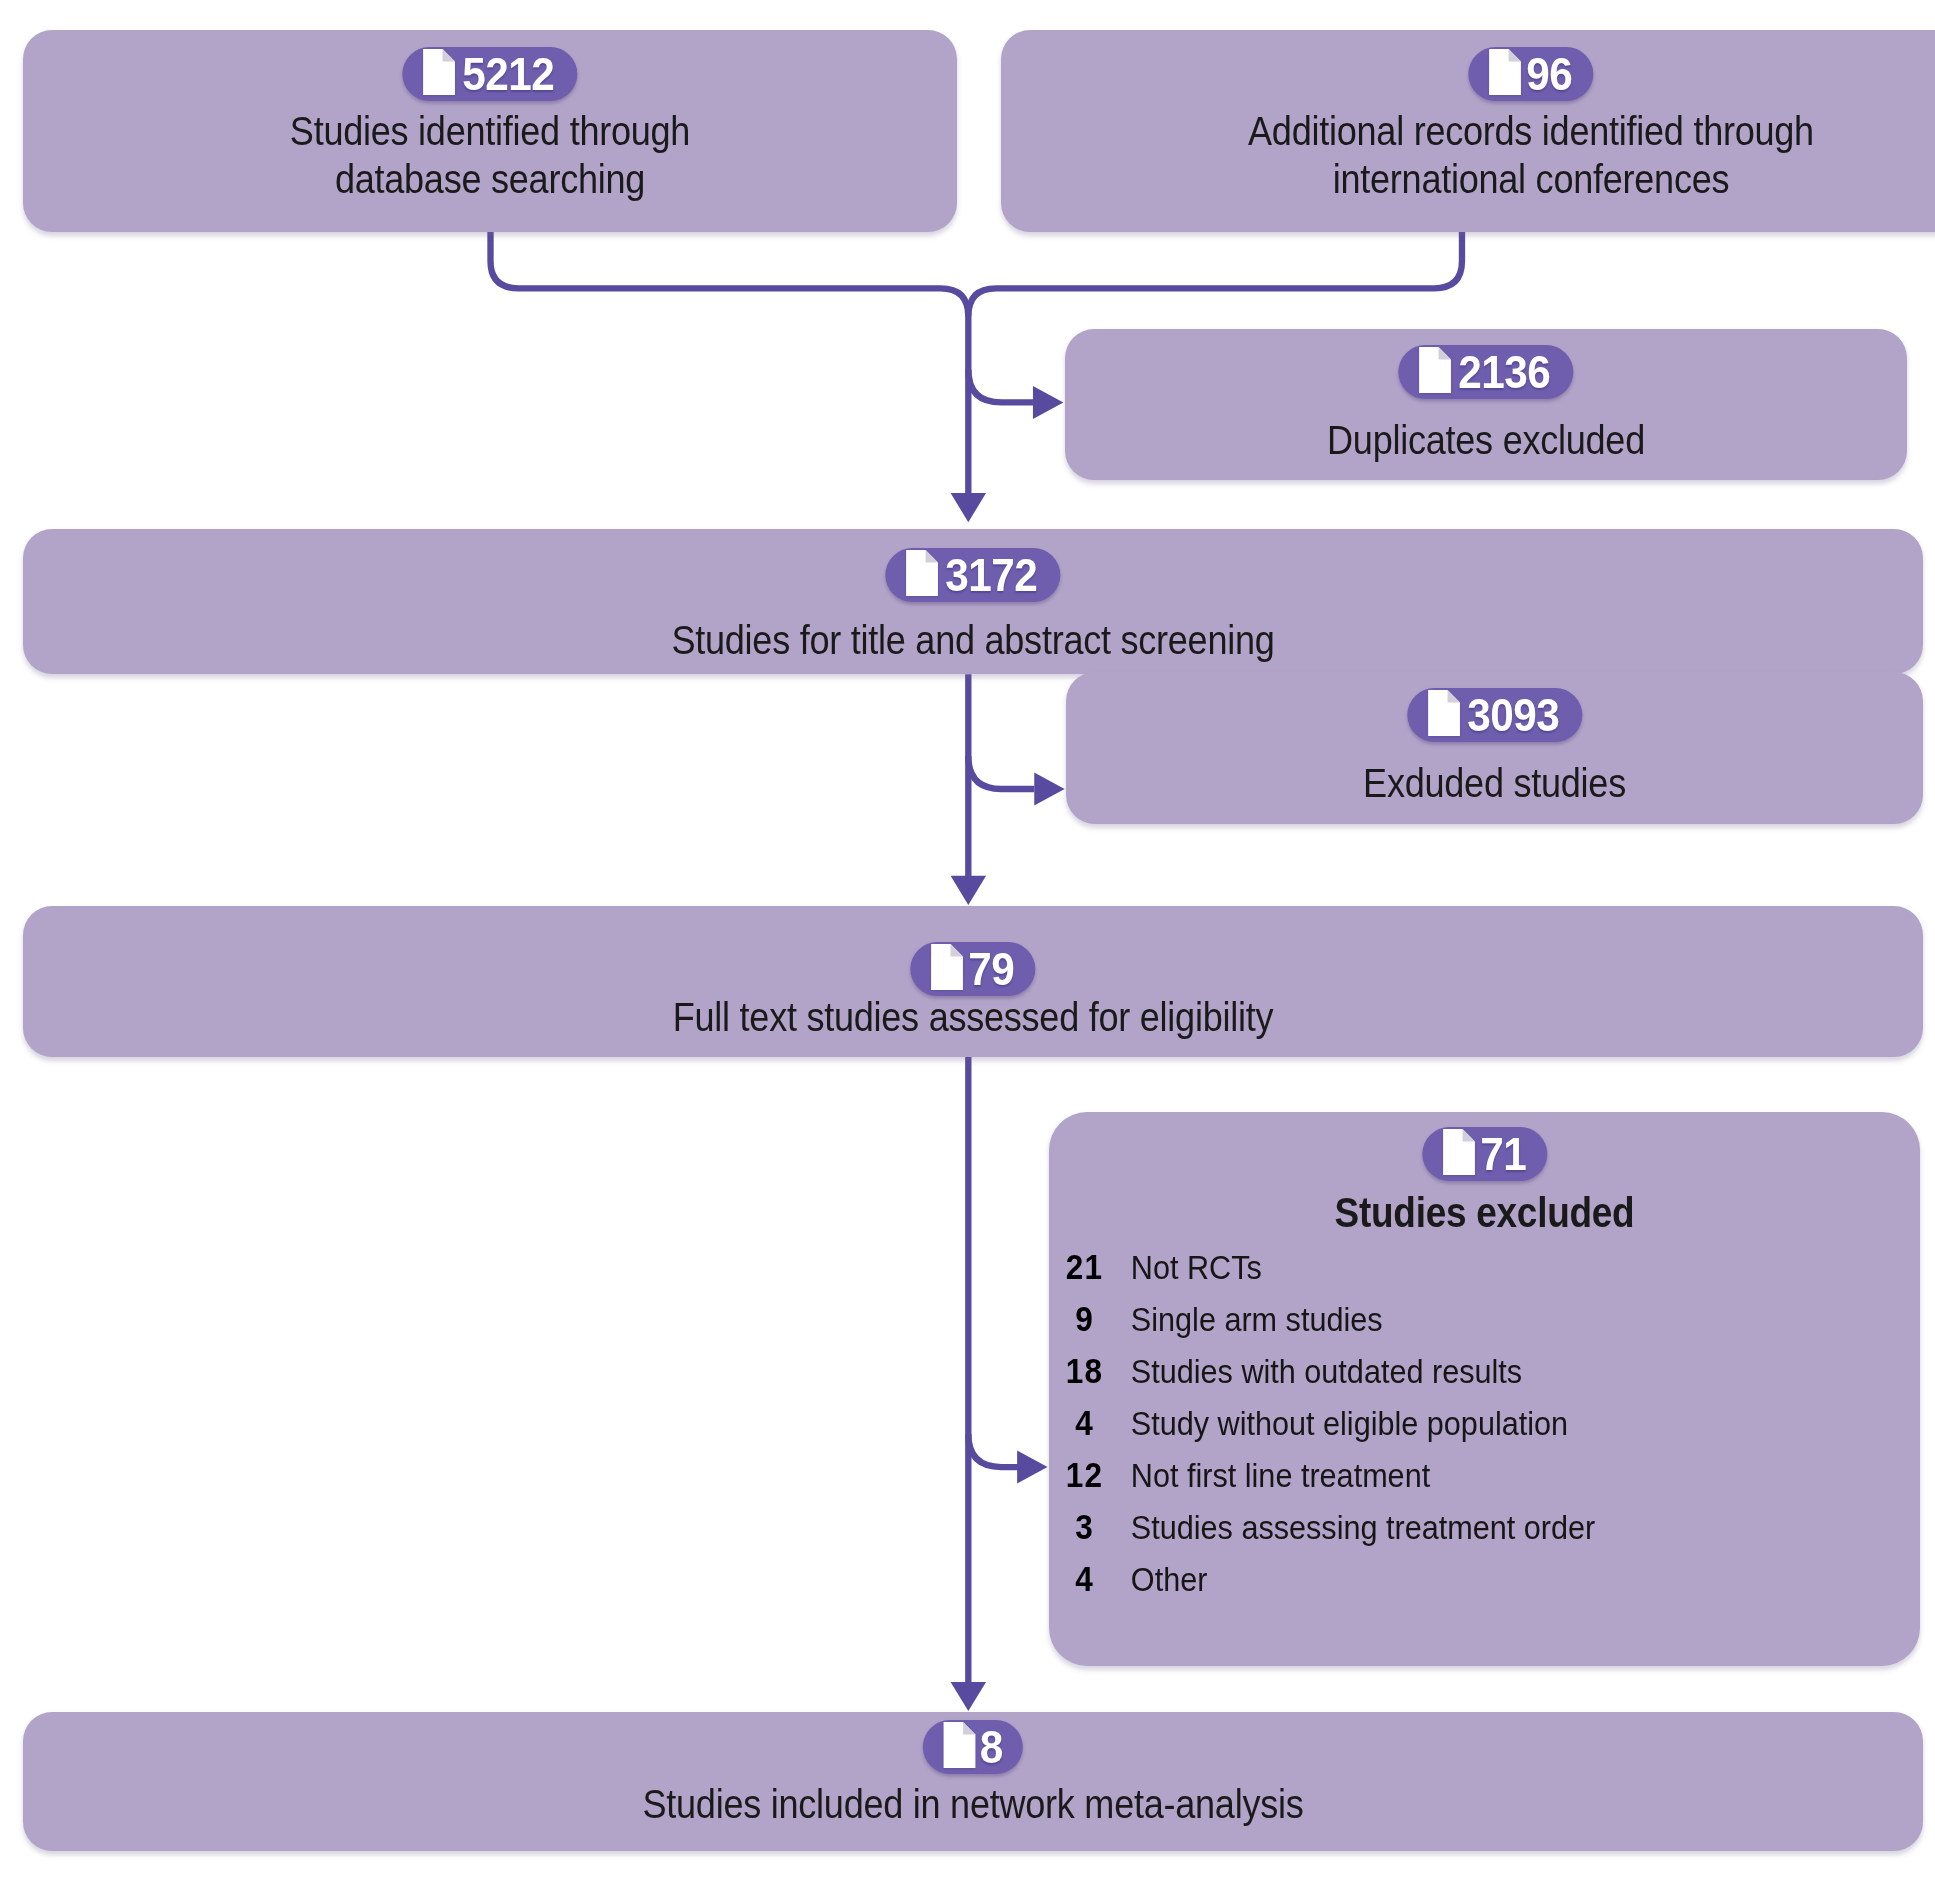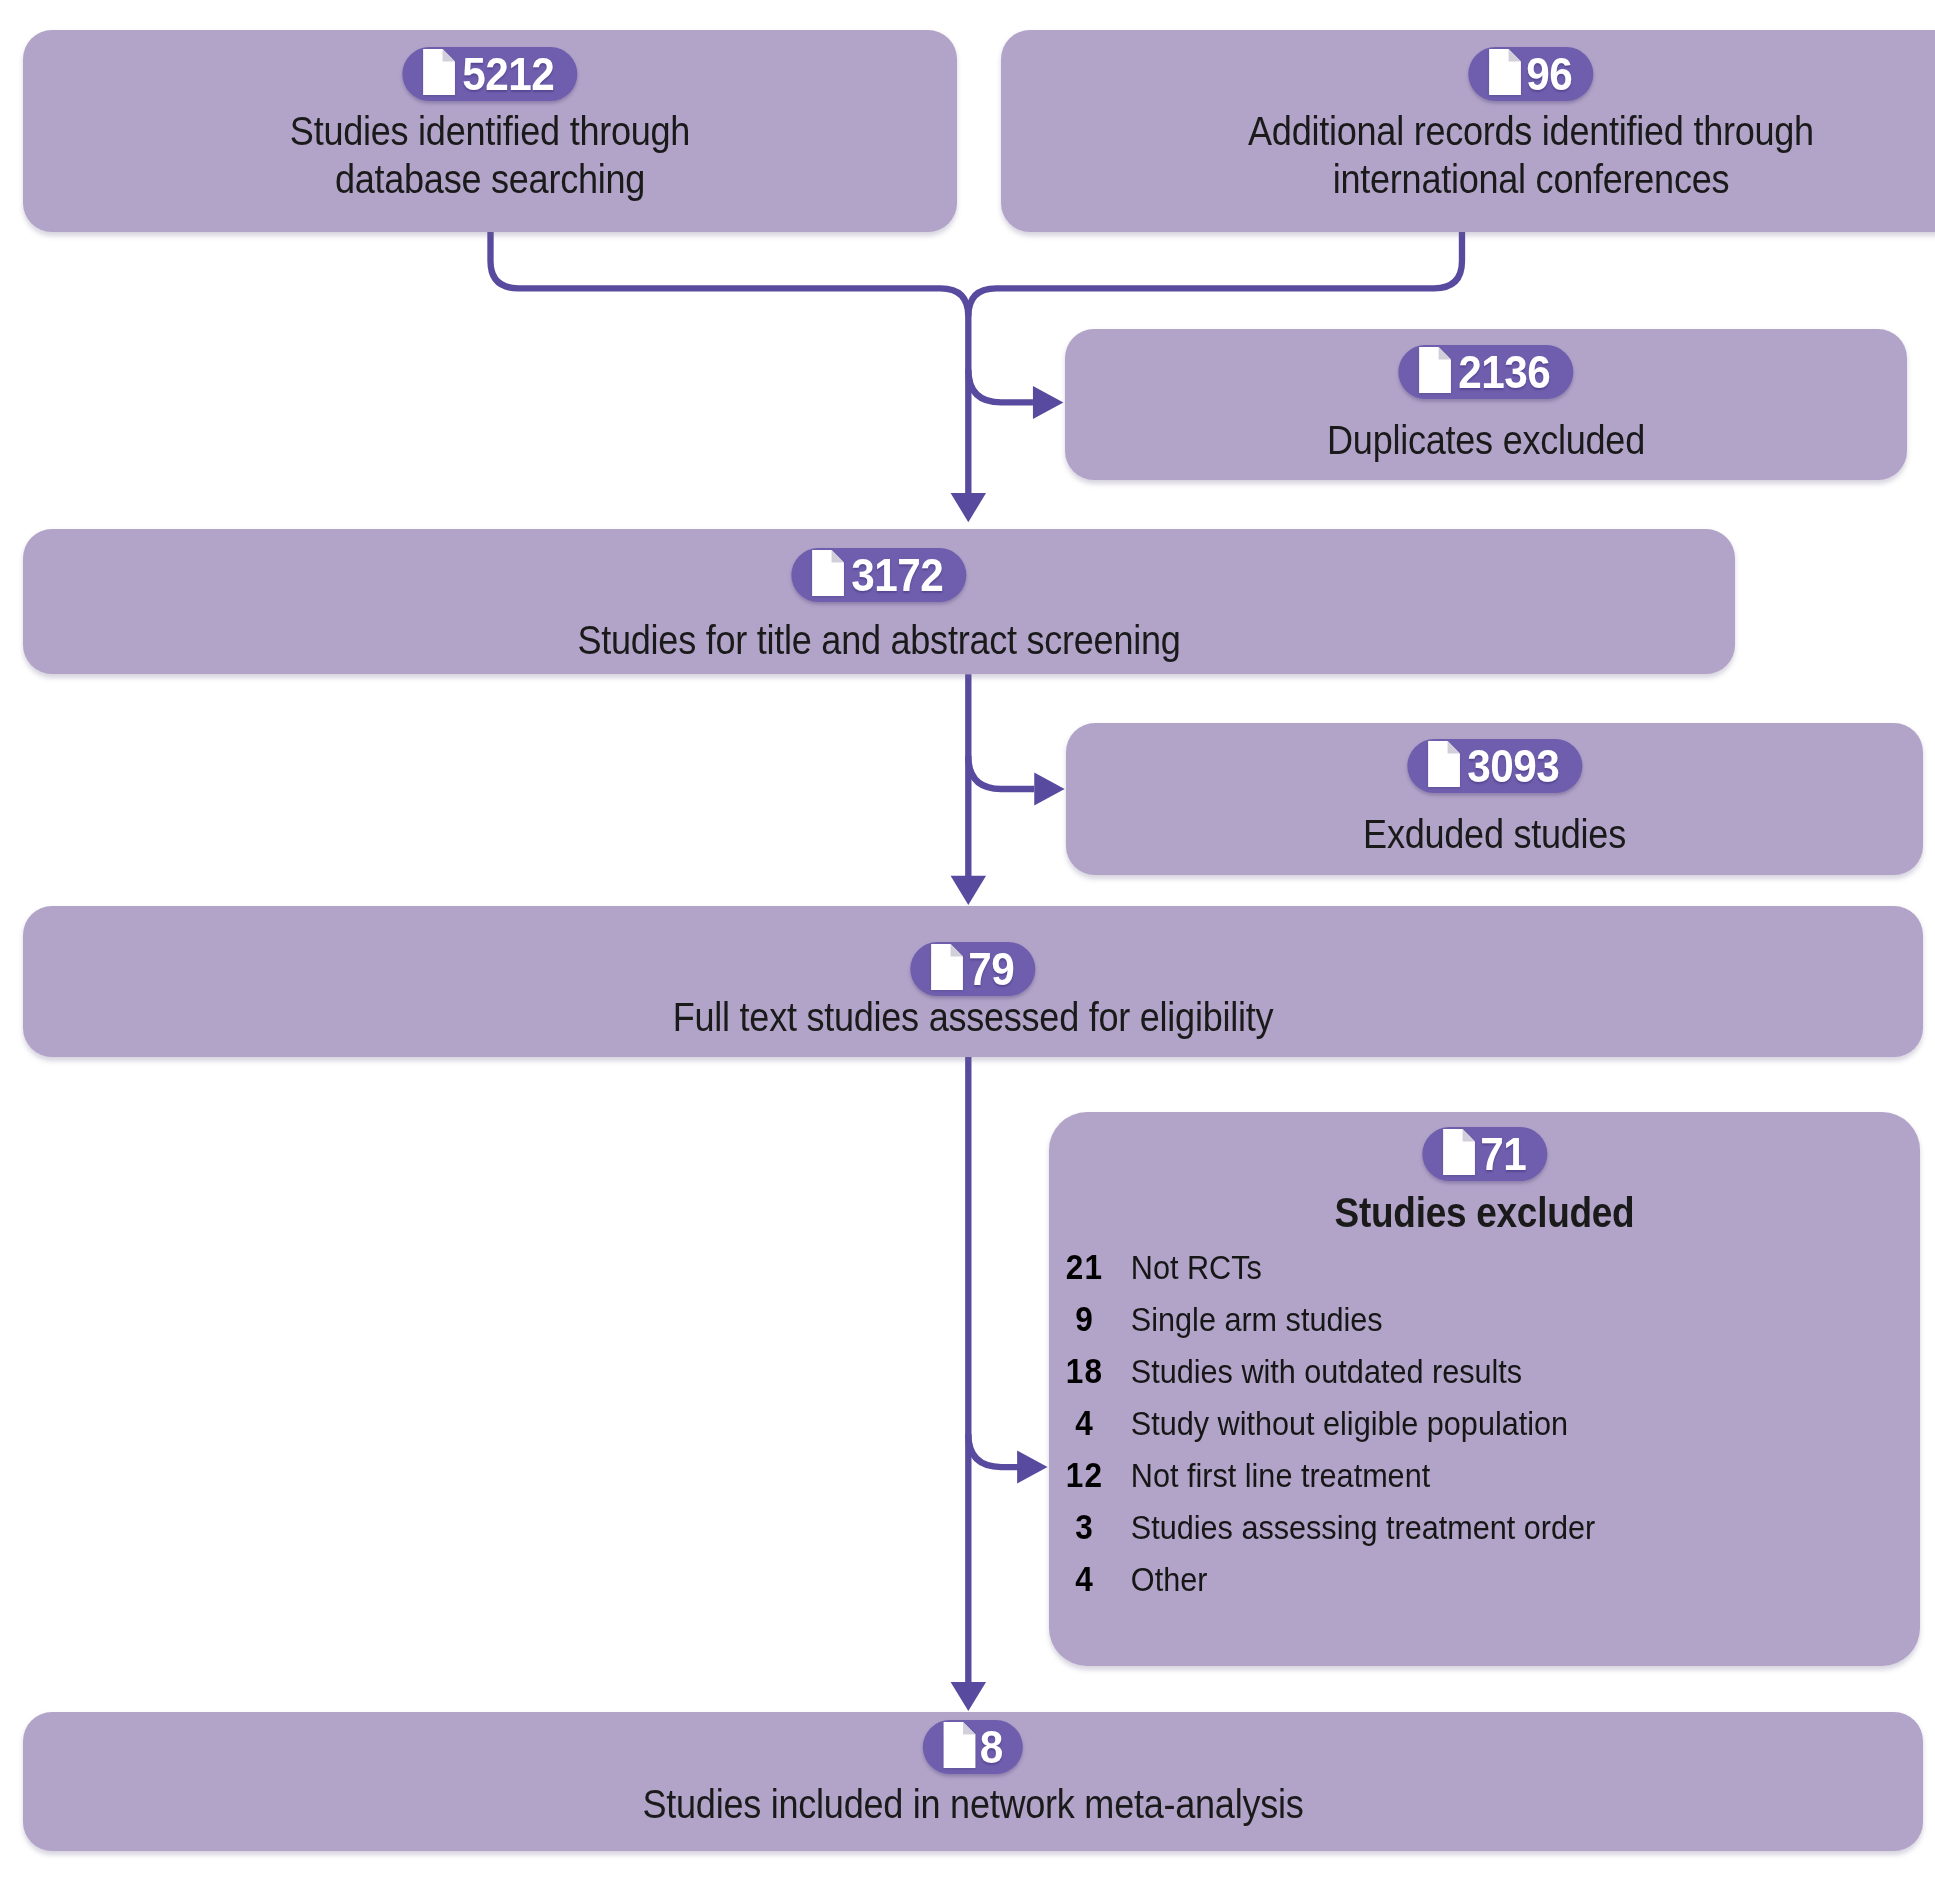--- a/index.html
+++ b/index.html
@@ -145,34 +145,34 @@
         <path d="M1 0 H12 L19 7 V26 H1 Z" fill="#ffffff" stroke="none"></path>
         <path d="M12 0 L19 7 H12 Z" fill="#d2cfda" stroke="none"></path>
       </svg>
       <span class="num">2136</span>
     </div>
     <div class="label" style="top:87px;">
       <div>Duplicates excluded</div>
     </div>
   </div>
 
-  <div class="box" style="left:23px;top:529px;width:1712px;height:145px;">
+  <div class="box" style="left:23px;top:529px;width:1900px;height:145px;">
     <div class="badge" style="top:19px;">
       <svg class="doc" viewBox="0 0 20 26">
         <path d="M1 0 H12 L19 7 V26 H1 Z" fill="#ffffff" stroke="none"></path>
         <path d="M12 0 L19 7 H12 Z" fill="#d2cfda" stroke="none"></path>
       </svg>
       <span class="num">3172</span>
     </div>
     <div class="label" style="top:87px;">
       <div>Studies for title and abstract screening</div>
     </div>
   </div>
 
-  <div class="box" style="left:1066px;top:723px;width:857px;height:152px;">
+  <div class="box" style="left:1066px;top:672px;width:857px;height:152px;">
     <div class="badge" style="top:16px;">
       <svg class="doc" viewBox="0 0 20 26">
         <path d="M1 0 H12 L19 7 V26 H1 Z" fill="#ffffff" stroke="none"></path>
         <path d="M12 0 L19 7 H12 Z" fill="#d2cfda" stroke="none"></path>
       </svg>
       <span class="num">3093</span>
     </div>
     <div class="label" style="top:87px;">
       <div>Exduded studies</div>
     </div>

